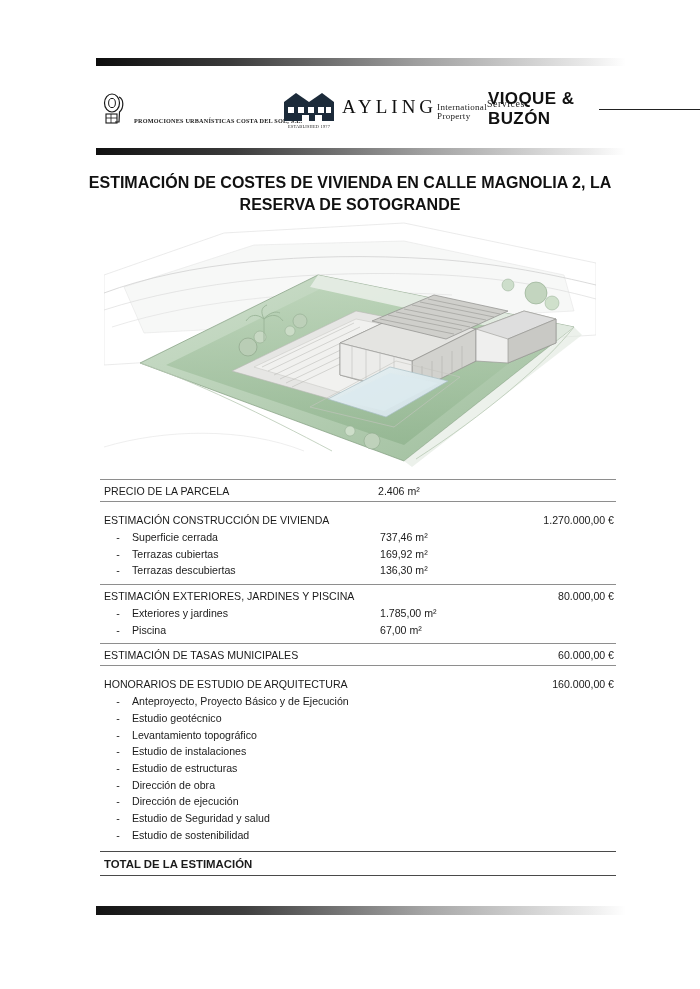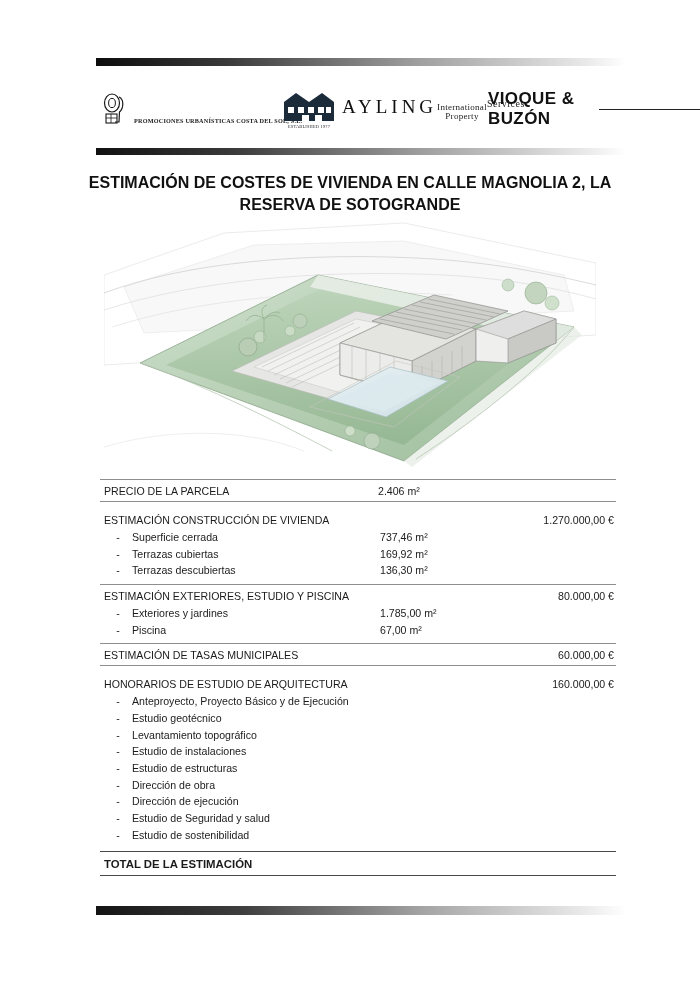--- a/index.html
+++ b/index.html
@@ -108,21 +108,20 @@
     font-size: 19px;
     letter-spacing: 4px;
     color: #111;
   }
   .ayling-sub {
     font-family: "Liberation Serif", serif;
     font-size: 9px;
     color: #222;
     margin-top: 6px;
     letter-spacing: 0.3px;
-    text-align: center;
   }
   .ayling-sub2 {
     font-family: "Liberation Serif", serif;
     font-size: 10px;
     color: #222;
     margin-top: 2px;
     text-align: left;
     letter-spacing: 0.5px;
   }
   .ayling-estab {
@@ -465,21 +464,21 @@
       <div class="dash">-</div>
       <div class="stext">Terrazas descubiertas</div>
       <div class="smid">136,30 m²</div>
       <div class="samt"></div>
     </div>
 
     <div class="gap-tiny"></div>
     <div class="rule"></div>
 
     <div class="row-main">
-      <div class="label">ESTIMACIÓN EXTERIORES, ESTUDIO Y PISCINA</div>
+      <div class="label">ESTIMACIÓN EXTERIORES, JARDINES Y PISCINA</div>
       <div class="mid"></div>
       <div class="amount">80.000,00 €</div>
     </div>
     <div class="sub">
       <div class="dash">-</div>
       <div class="stext">Exteriores y jardines</div>
       <div class="smid">1.785,00 m²</div>
       <div class="samt"></div>
     </div>
     <div class="sub">

